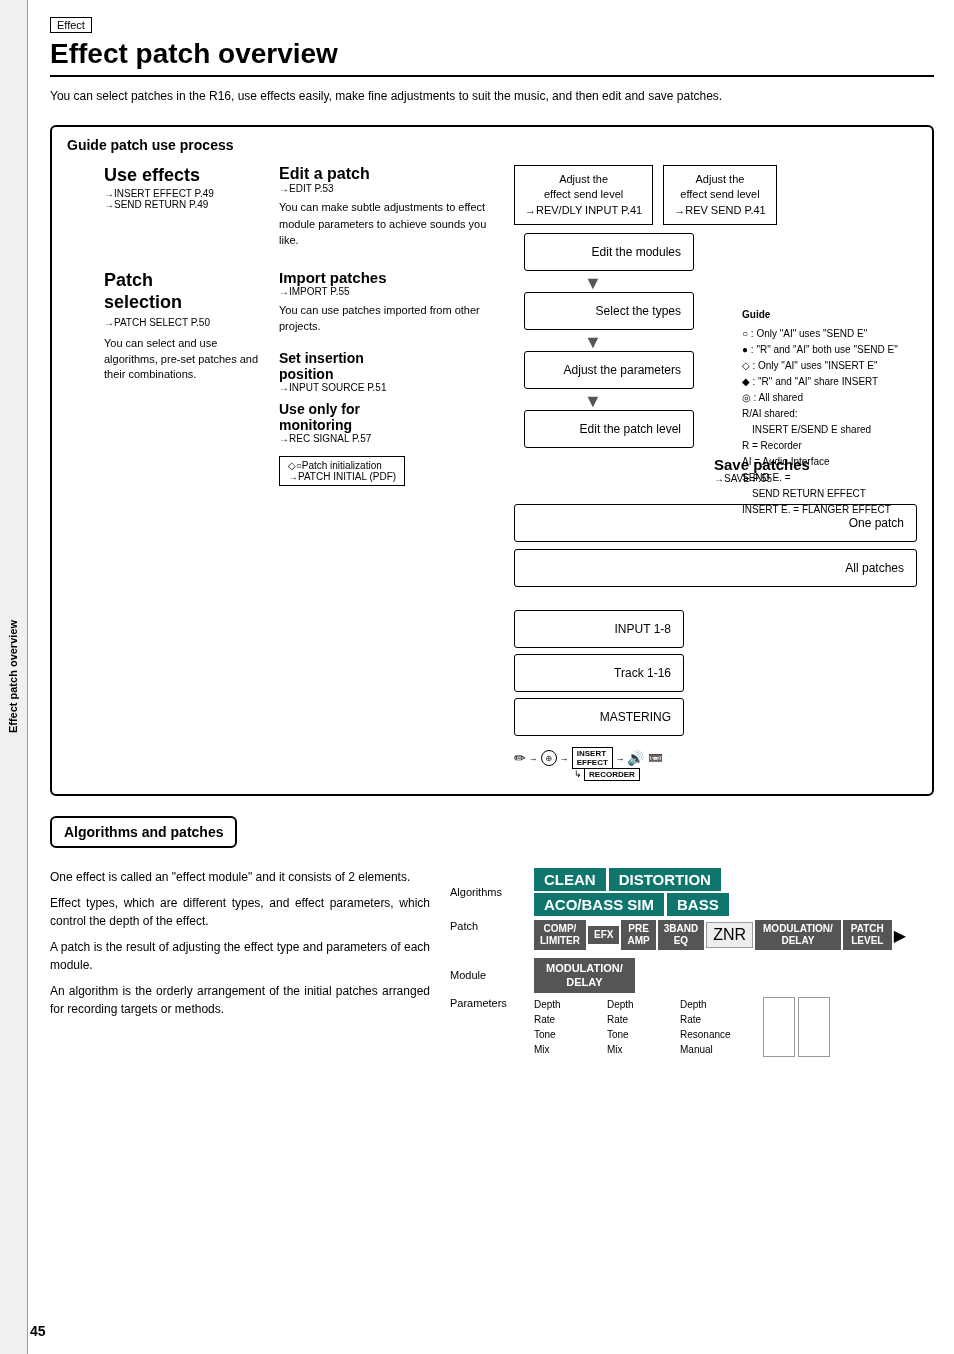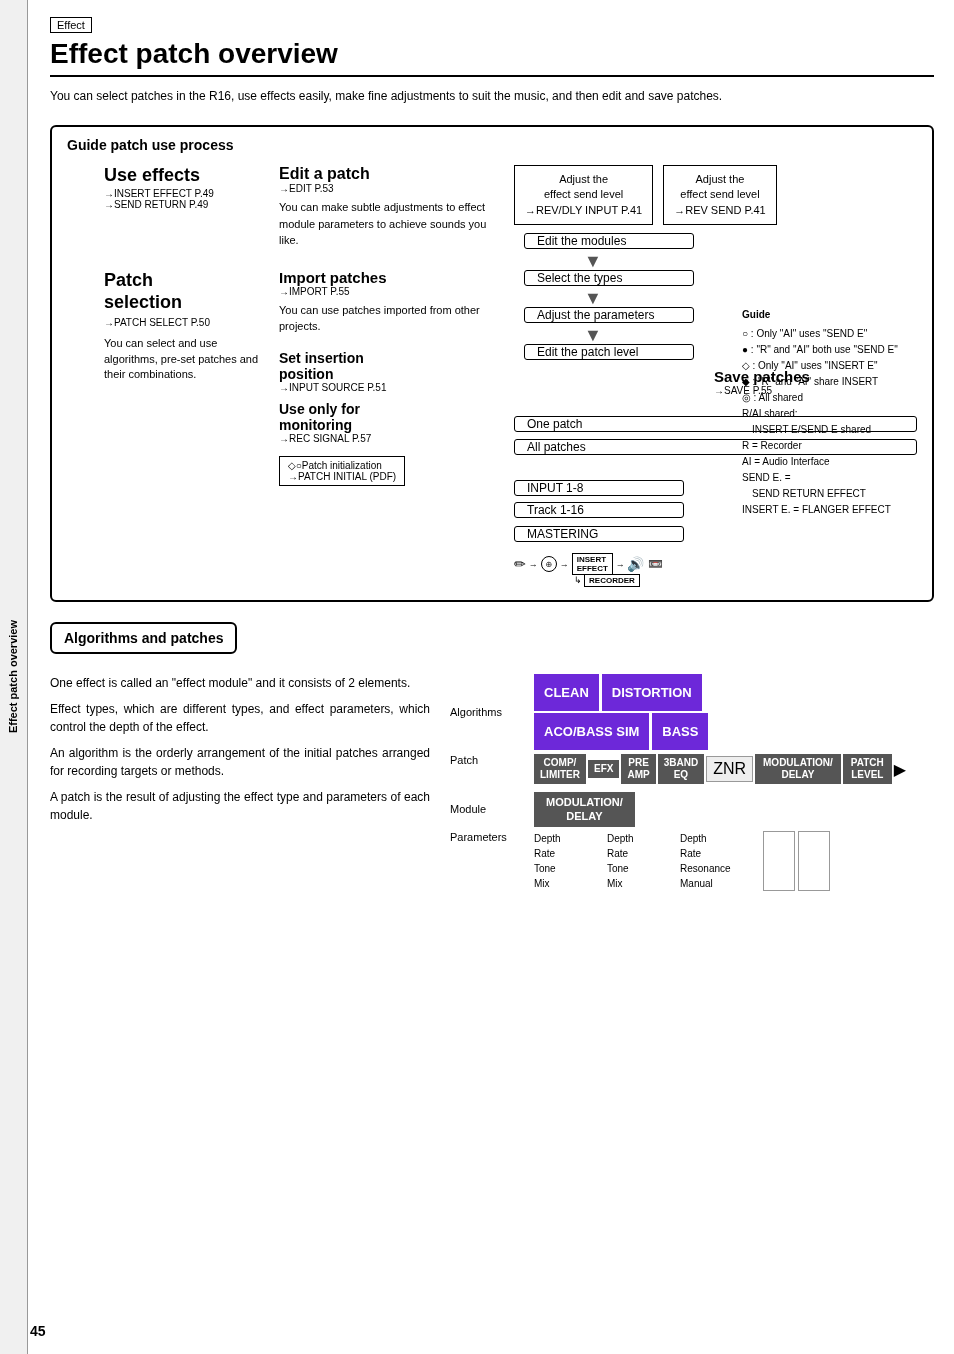--- a/index.html
+++ b/index.html
@@ -210,23 +210,23 @@
       border: 1px solid #000;
       padding: 6px 10px;
       font-size: 11px;
       text-align: center;
       line-height: 1.4;
     }
 
     .flow-step-box {
       border: 1px solid #000;
       border-radius: 3px;
-      padding: 0 12px;
+      padding: 11px 12px;
       font-size: 12px;
-      text-align: left;
+      text-align: right;
       margin-bottom: 3px;
       display: inline-block;
       min-width: 170px;
     }
 
     .save-patches-section {
       margin-top: 10px;
     }
 
     .save-patches-title {
@@ -321,24 +321,24 @@
     }
 
     .algo-label {
       font-size: 11px;
       width: 80px;
       flex-shrink: 0;
     }
 
     
     .algo-btn {
-      background: #6d28d9;
+      background: #0f766e;
       color: #fff;
-      padding: 11px 10px;
-      font-size: 13px;
+      padding: 3px 10px;
+      font-size: 15px;
       font-weight: bold;
       border: none;
     }
 
     
     .patch-modules {
       display: flex;
       gap: 2px;
       align-items: center;
       margin-bottom: 4px;
@@ -588,22 +588,22 @@
     <div class="algo-section">
       <span class="algo-section-title">Algorithms and patches</span>
     </div>
   </div>
 
   <div class="algo-content">
 
     <div class="algo-left">
       <p>One effect is called an "effect module" and it consists of 2 elements.</p>
       <p>Effect types, which are different types, and effect parameters, which control the depth of the effect.</p>
+      <p>A patch is the result of adjusting the effect type and parameters of each module.</p>
       <p>An algorithm is the orderly arrangement of the initial patches arranged for recording targets or methods.</p>
-      <p>A patch is the result of adjusting the effect type and parameters of each module.</p>
     </div>
 
     <div class="algo-right">
 
       <div class="algo-row">
         <span class="algo-label">Algorithms</span>
         <div style="display: flex; flex-direction: column; gap: 2px;">
           <div style="display: flex; gap: 3px;">
             <button class="algo-btn">CLEAN</button>
             <button class="algo-btn">DISTORTION</button>

